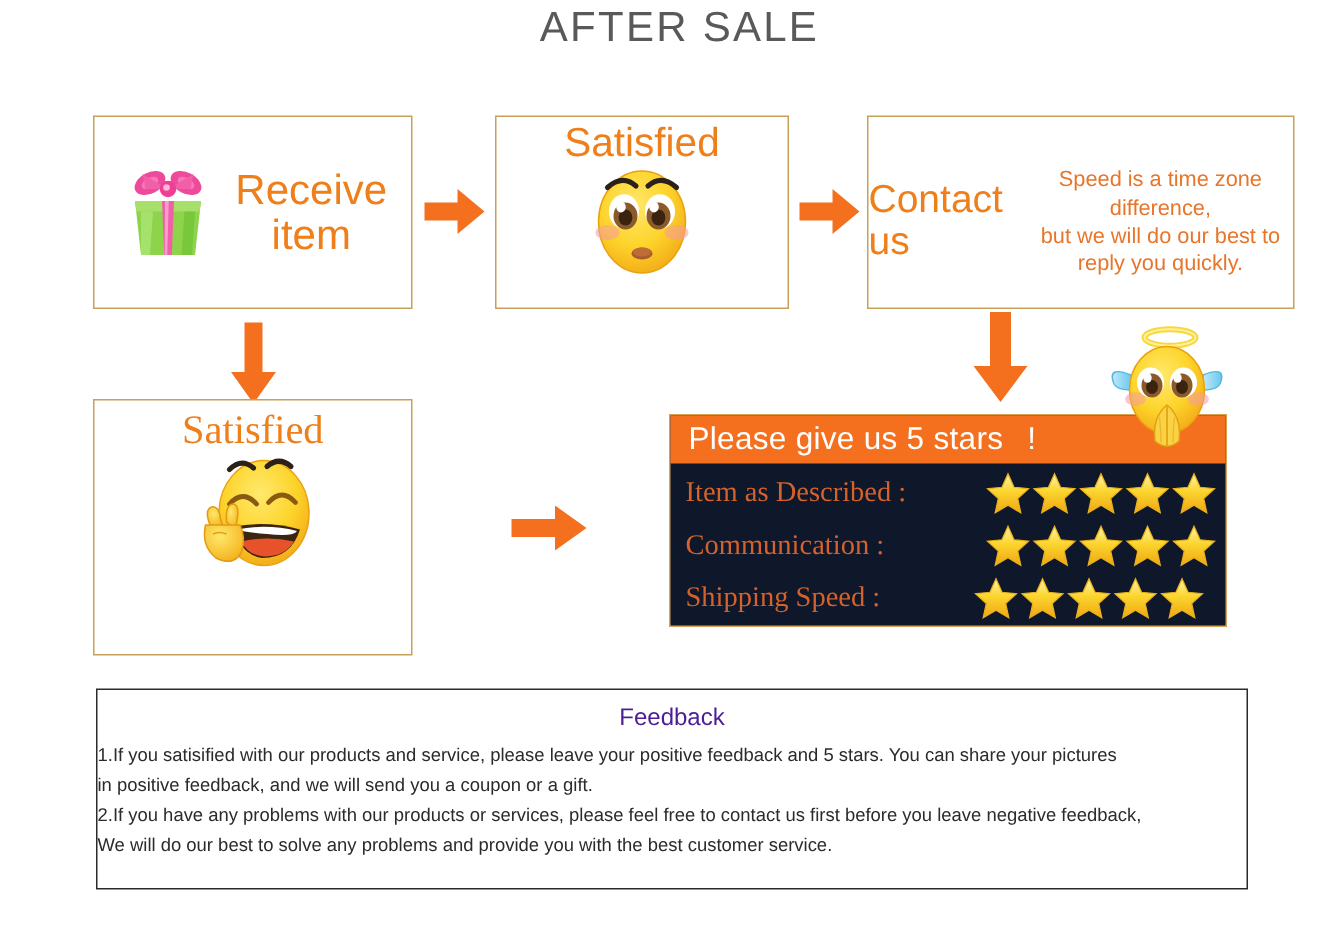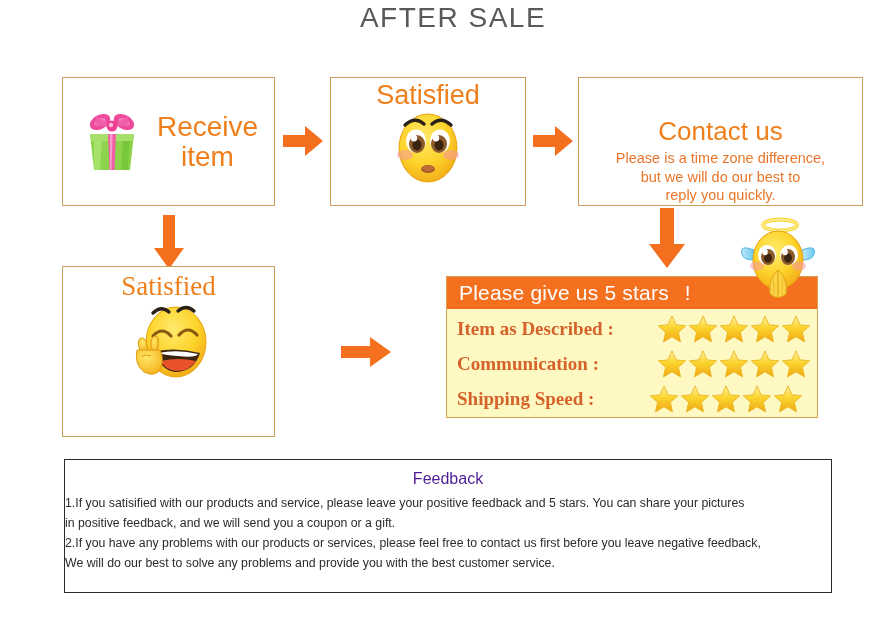--- a/index.html
+++ b/index.html
@@ -57,22 +57,22 @@
   #box-unsat .inner {
     height: 100%; display: flex; flex-direction: column;
     align-items: center; justify-content: flex-start; padding-top: 4px;
   }
   .unsat-label { font-size: 27px; color: #ef7f1a; line-height: 1; }
   .sad-face { width: 74px; height: 80px; margin-top: -4px; }
 
   
   #box-contact { left: 578px; top: 77px; width: 285px; height: 129px; }
   #box-contact .inner {
-    height: 100%; display: flex; flex-direction: column;
-    align-items: center; justify-content: flex-end; padding-top: 10px;
+    height: 100%; display: flex; flex-direction: row;
+    align-items: center; justify-content: space-between; padding-top: 10px;
   }
   .contact-title { font-size: 26px; color: #ef7f1a; line-height: 1.05; }
   .contact-body {
     font-size: 14.5px; color: #e8762a; line-height: 1.28;
     text-align: center; margin-top: 4px;
   }
 
   
   #box-sat { left: 62px; top: 266px; width: 213px; height: 171px; font-family: Liberation Serif, serif; }
   #box-sat .inner {
@@ -88,39 +88,39 @@
   #arrow-r2 { left: 532px; top: 123px; width: 42px; height: 36px; }
   #arrow-r3 { left: 340px; top: 334px; width: 52px; height: 36px; }
   #arrow-d1 { left: 151px; top: 214px; width: 36px; height: 56px; }
   #arrow-d2 { left: 646px; top: 207px; width: 42px; height: 62px; }
 
   
   #stars-panel {
     position: absolute;
     left: 446px; top: 276px; width: 372px; height: 142px;
     border: 1.5px solid #d9a253;
-    background: #fef9c3;
+    background: #0f172a;
   }
   .stars-header {
     background: #f4701f;
     height: 32px;
     display: flex; align-items: center;
     padding-left: 12px;
     position: relative;
   }
   .stars-header-text {
     color: #ffffff;
     font-size: 21px;
     white-space: nowrap;
     letter-spacing: 0.2px;
   }
   .stars-header-bang {
     color: #ffffff; font-size: 21px; margin-left: 16px;
   }
-  .rating-rows { padding: 2px 0 0 0; font-weight: bold; }
+  .rating-rows { padding: 2px 0 0 0; }
   .rating-row {
     display: flex; align-items: center;
     height: 35px;
     padding-left: 10px;
   }
   .rating-label {
     font-family: "Liberation Serif", serif;
     font-size: 19px;
     color: #d4622a;
     white-space: nowrap;
@@ -247,21 +247,21 @@
   <span class="arrow" id="arrow-r2">
     <svg viewBox="0 0 42 36" width="42" height="36">
       <path d="M1 12 L23 12 L23 3 L41 18 L23 33 L23 24 L1 24 Z" fill="#f4701f"></path>
     </svg>
   </span>
 
   <div class="flowbox" id="box-contact">
     <div class="inner">
       <div class="contact-title">Contact us</div>
       <div class="contact-body">
-        <div>Please is a time zone difference,</div>
+        <div>Speed is a time zone difference,</div>
         <div>but we will do our best to</div>
         <div>reply you quickly.</div>
       </div>
     </div>
   </div>
 
   <span class="arrow" id="arrow-d1">
     <svg viewBox="0 0 36 56" width="36" height="56">
       <path d="M12 1 L24 1 L24 34 L33 34 L18 55 L3 34 L12 34 Z" fill="#f4701f"></path>
     </svg>

